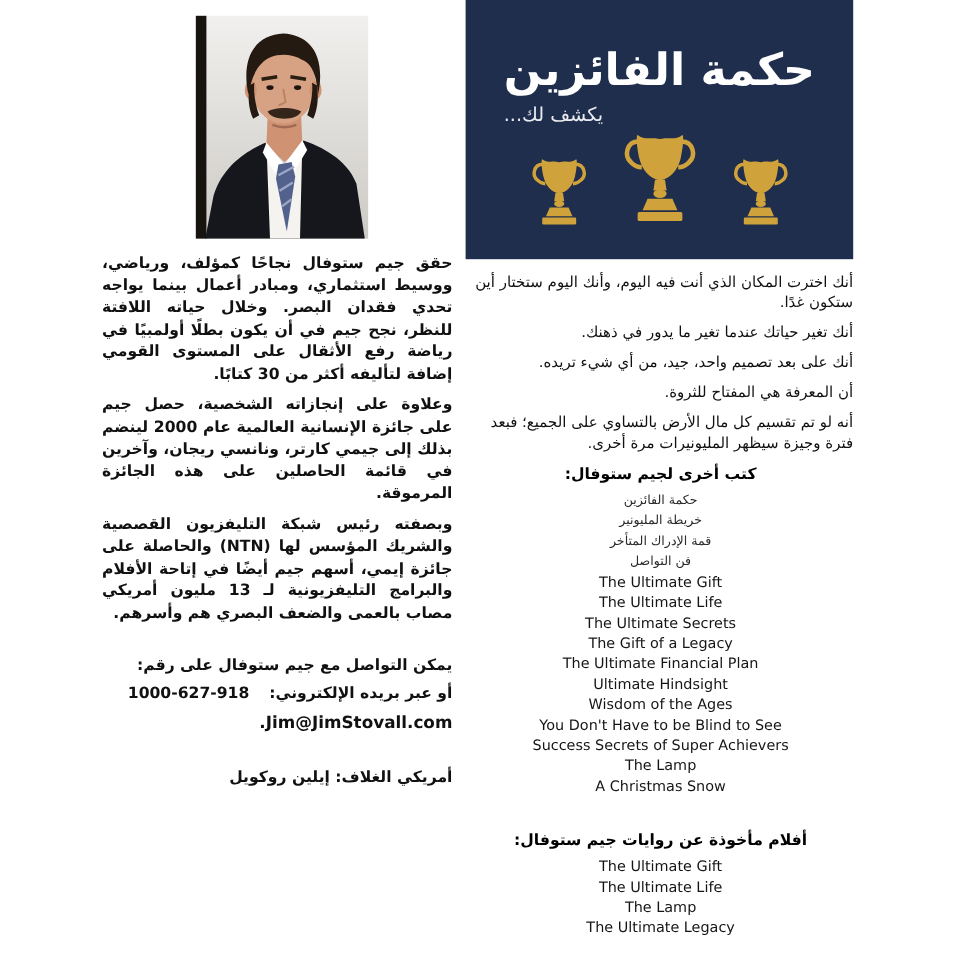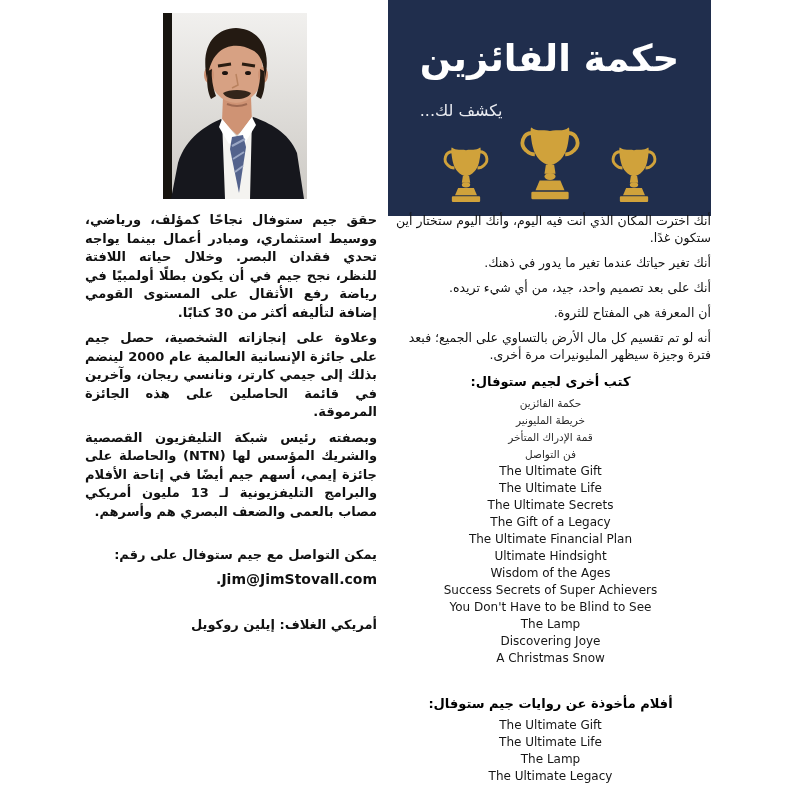--- a/index.html
+++ b/index.html
@@ -46,33 +46,33 @@
   .panel {
     position:absolute; left:388px; top:0; width:323px; height:216px;
     background:var(--panel-bg,#202e4d); color:#fff;
   }
   .panel-inner { width:fit-content; margin:40px auto 0 auto; }
   .panel-title {
     direction:rtl; font-size:37px; font-weight:bold; line-height:1.05;
     color:#ffffff; white-space:nowrap;
   }
   .panel-subtitle {
-    direction:rtl; text-align:left; font-size:16px; margin-top:22px;
+    direction:rtl; text-align:left; font-size:16px; margin-top:7px;
     color:var(--subtitle,#e9ebf0);
   }
   .trophies {
     display:flex; justify-content:center; align-items:flex-end; gap:22px;
     margin-top:4px;
   }
   .trophy { color:var(--trophy-gold,#d0a23b); }
   .trophy.sm { width:54px; height:66px; }
   .trophy.lg { width:70px; height:87px; }
 
   
-  .right-col { position:absolute; left:390px; top:212px; width:321px; }
+  .right-col { position:absolute; left:390px; top:226px; width:321px; }
   .bullets { direction:rtl; }
   .bullet {
     font-size:12.5px; line-height:17px; text-align:right;
     margin-bottom:8px; color:#111;
   }
   .book-lists { text-align:center; margin-top:10px; }
   .list-header {
     direction:rtl; font-size:13px; font-weight:bold; line-height:18px;
     margin-bottom:4px; color:#000;
   }
@@ -163,20 +163,24 @@
   <div class="left-col">
     <div>
 
         <p class="bio-paragraph">حقق جيم ستوفال نجاحًا كمؤلف، ورياضي، ووسيط استثماري، ومبادر أعمال بينما يواجه تحدي فقدان البصر. وخلال حياته اللافتة للنظر، نجح جيم في أن يكون بطلًا أولمبيًا في رياضة رفع الأثقال على المستوى القومي إضافة لتأليفه أكثر من 30 كتابًا.</p>
 
         <p class="bio-paragraph">وعلاوة على إنجازاته الشخصية، حصل جيم على جائزة الإنسانية العالمية عام 2000 لينضم بذلك إلى جيمي كارتر، ونانسي ريجان، وآخرين في قائمة الحاصلين على هذه الجائزة المرموقة.</p>
 
         <p class="bio-paragraph">وبصفته رئيس شبكة التليفزيون القصصية والشريك المؤسس لها (NTN) والحاصلة على جائزة إيمي، أسهم جيم أيضًا في إتاحة الأفلام والبرامج التليفزيونية لـ 13 مليون أمريكي مصاب بالعمى والضعف البصري هم وأسرهم.</p>
       </div>
     <div class="contact-intro">يمكن التواصل مع جيم ستوفال على رقم:</div>
+    <div class="phone-line">
+      <span>أو عبر بريده الإلكتروني:</span>
+      <span class="phone-number">1000-627-918</span>
+    </div>
     <div class="email-line">Jim@JimStovall.com.</div>
     <div class="designer-line">أمريكي الغلاف: إيلين روكويل</div>
   </div>
 
   <div class="right-col">
     <div class="bullets">
 
         <div class="bullet">أنك اخترت المكان الذي أنت فيه اليوم، وأنك اليوم ستختار أين ستكون غدًا.</div>
 
         <div class="bullet">أنك تغير حياتك عندما تغير ما يدور في ذهنك.</div>
@@ -209,27 +213,26 @@
           <div class="en-book-title">The Ultimate Secrets</div>
 
           <div class="en-book-title">The Gift of a Legacy</div>
 
           <div class="en-book-title">The Ultimate Financial Plan</div>
 
           <div class="en-book-title">Ultimate Hindsight</div>
 
           <div class="en-book-title">Wisdom of the Ages</div>
 
+          <div class="en-book-title">You Don't Have to be Blind to See</div>
+
           <div class="en-book-title">Success Secrets of Super Achievers</div>
 
-          <div class="en-book-title">You Don't Have to be Blind to See</div>
-
           <div class="en-book-title">The Lamp</div>
 
-          <div class="en-book-title">Discovering Joye</div>
 
           <div class="en-book-title">A Christmas Snow</div>
         </div>
 
       <div class="films-block">
         <div class="list-header">أفلام مأخوذة عن روايات جيم ستوفال:</div>
         <div>
 
             <div class="en-book-title">The Ultimate Gift</div>
 

